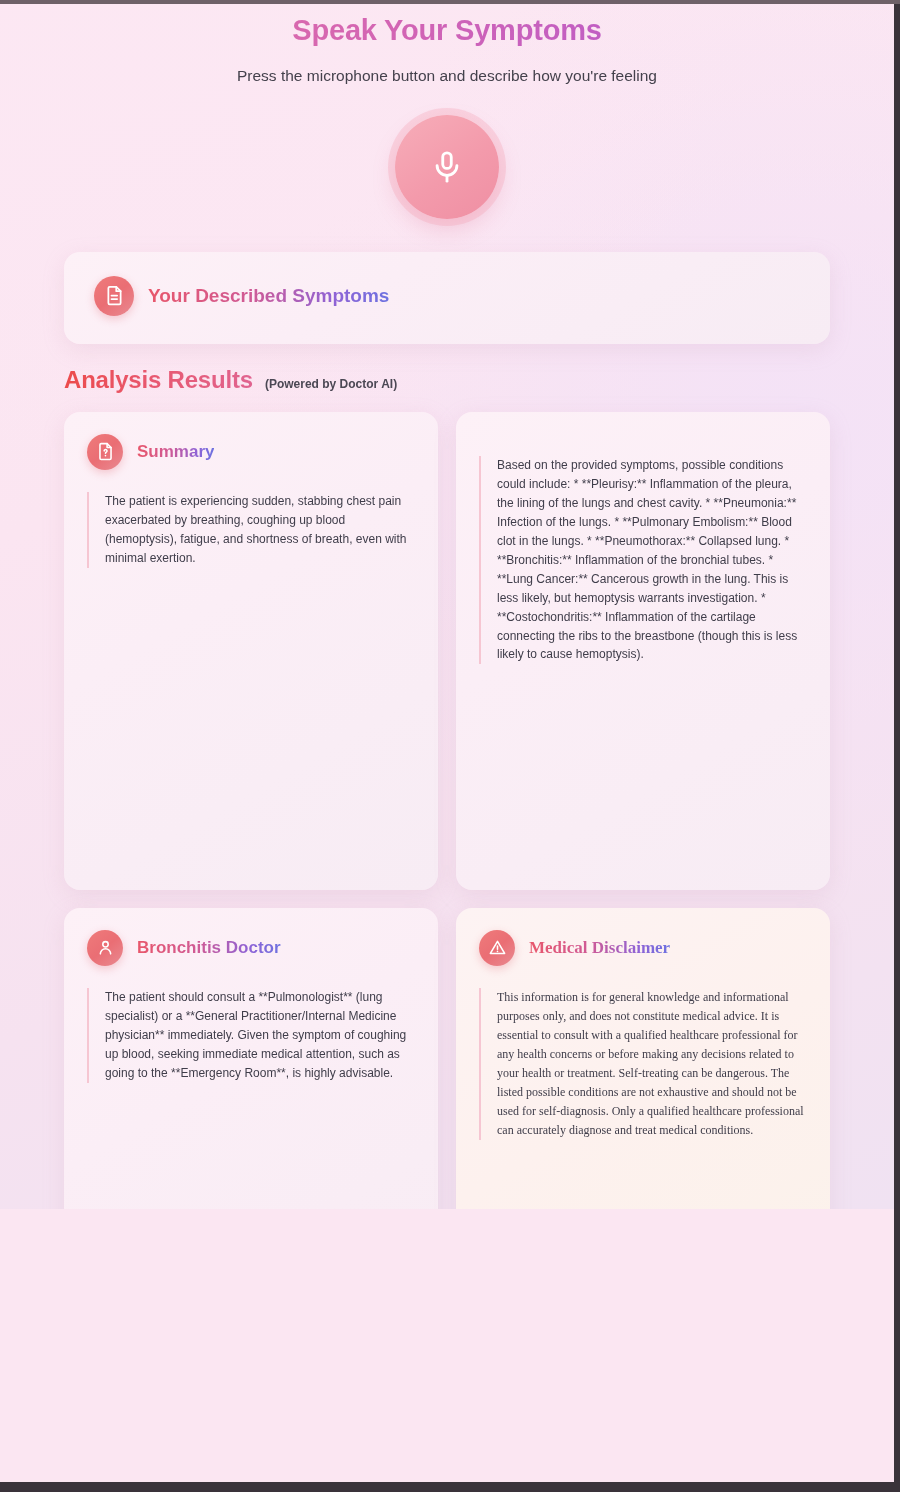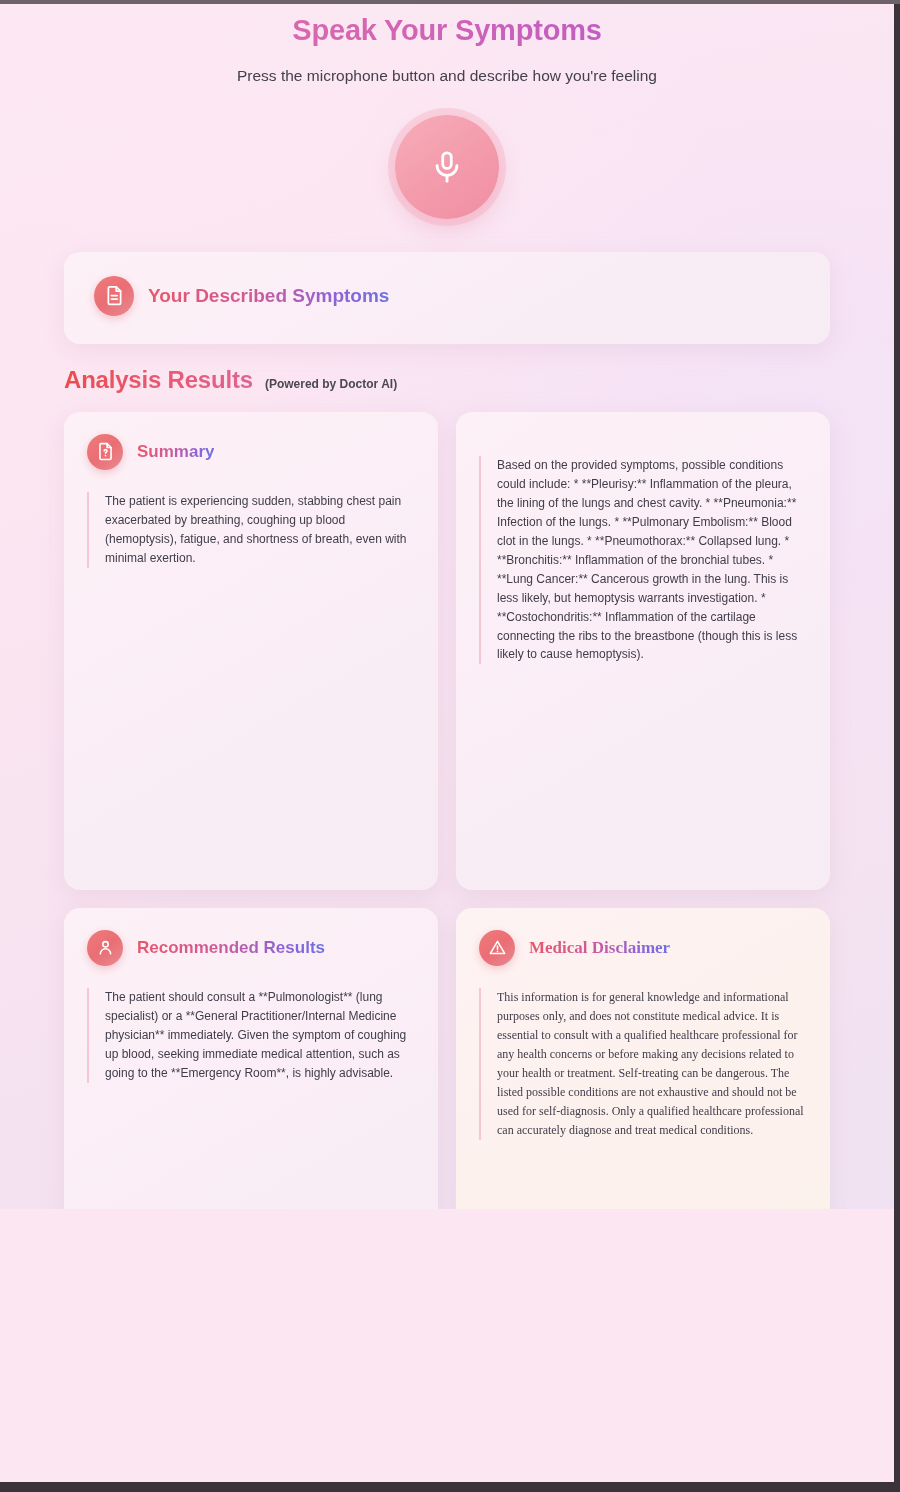--- a/index.html
+++ b/index.html
@@ -270,21 +270,21 @@
   <div class="grid row2">
 
     <div class="card">
       <div class="card-head">
         <span class="card-icon">
           <svg viewBox="0 0 24 24" fill="none" stroke="#ffffff" stroke-width="2" stroke-linecap="round" stroke-linejoin="round">
             <circle cx="12" cy="8" r="3.4"></circle>
             <path d="M5.5 20a6.5 6.5 0 0 1 13 0"></path>
           </svg>
         </span>
-        <h3 class="card-title sm">Recommended Results</h3>
+        <h3 class="card-title sm">Bronchitis Doctor</h3>
       </div>
       <p class="result-body">The patient should consult a **Pulmonologist** (lung specialist) or a **General Practitioner/Internal Medicine physician** immediately. Given the symptom of coughing up blood, seeking immediate medical attention, such as going to the **Emergency Room**, is highly advisable.</p>
     </div>
 
     <div class="card warm">
       <div class="card-head">
         <span class="card-icon">
           <svg viewBox="0 0 24 24" fill="none" stroke="#ffffff" stroke-width="2" stroke-linecap="round" stroke-linejoin="round">
             <path d="M12 4.2 21 19.5H3z"></path>
             <line x1="12" y1="10" x2="12" y2="14.2"></line>

